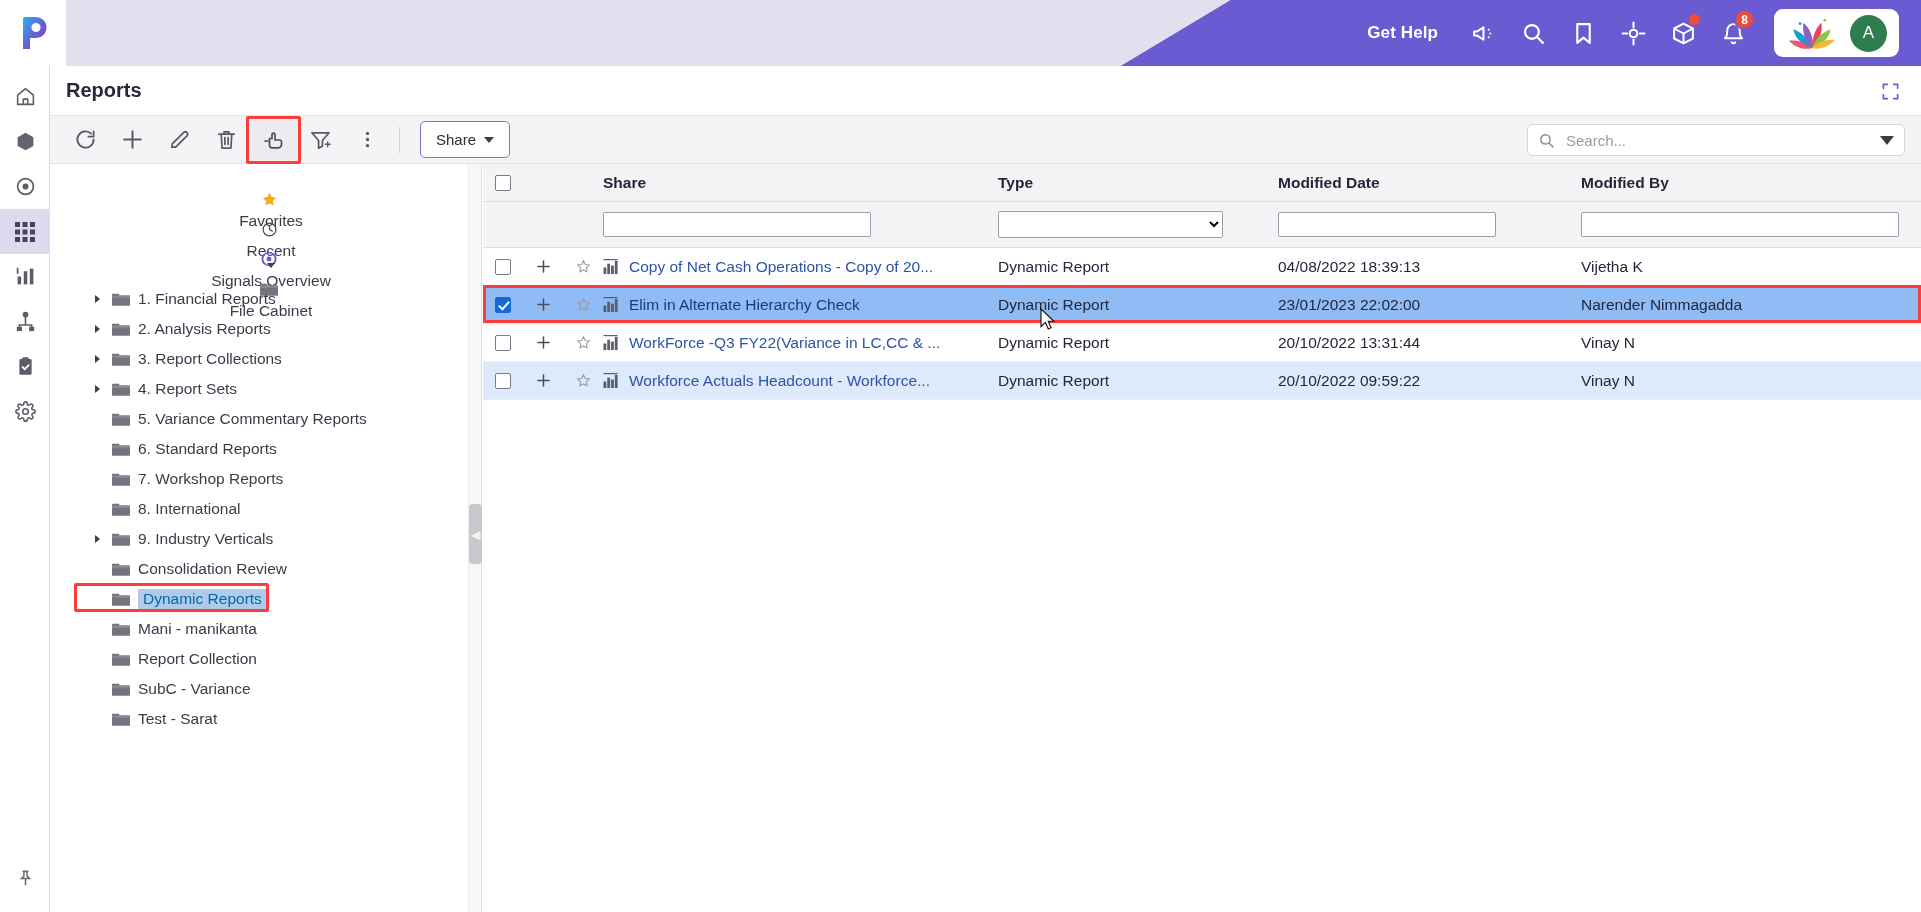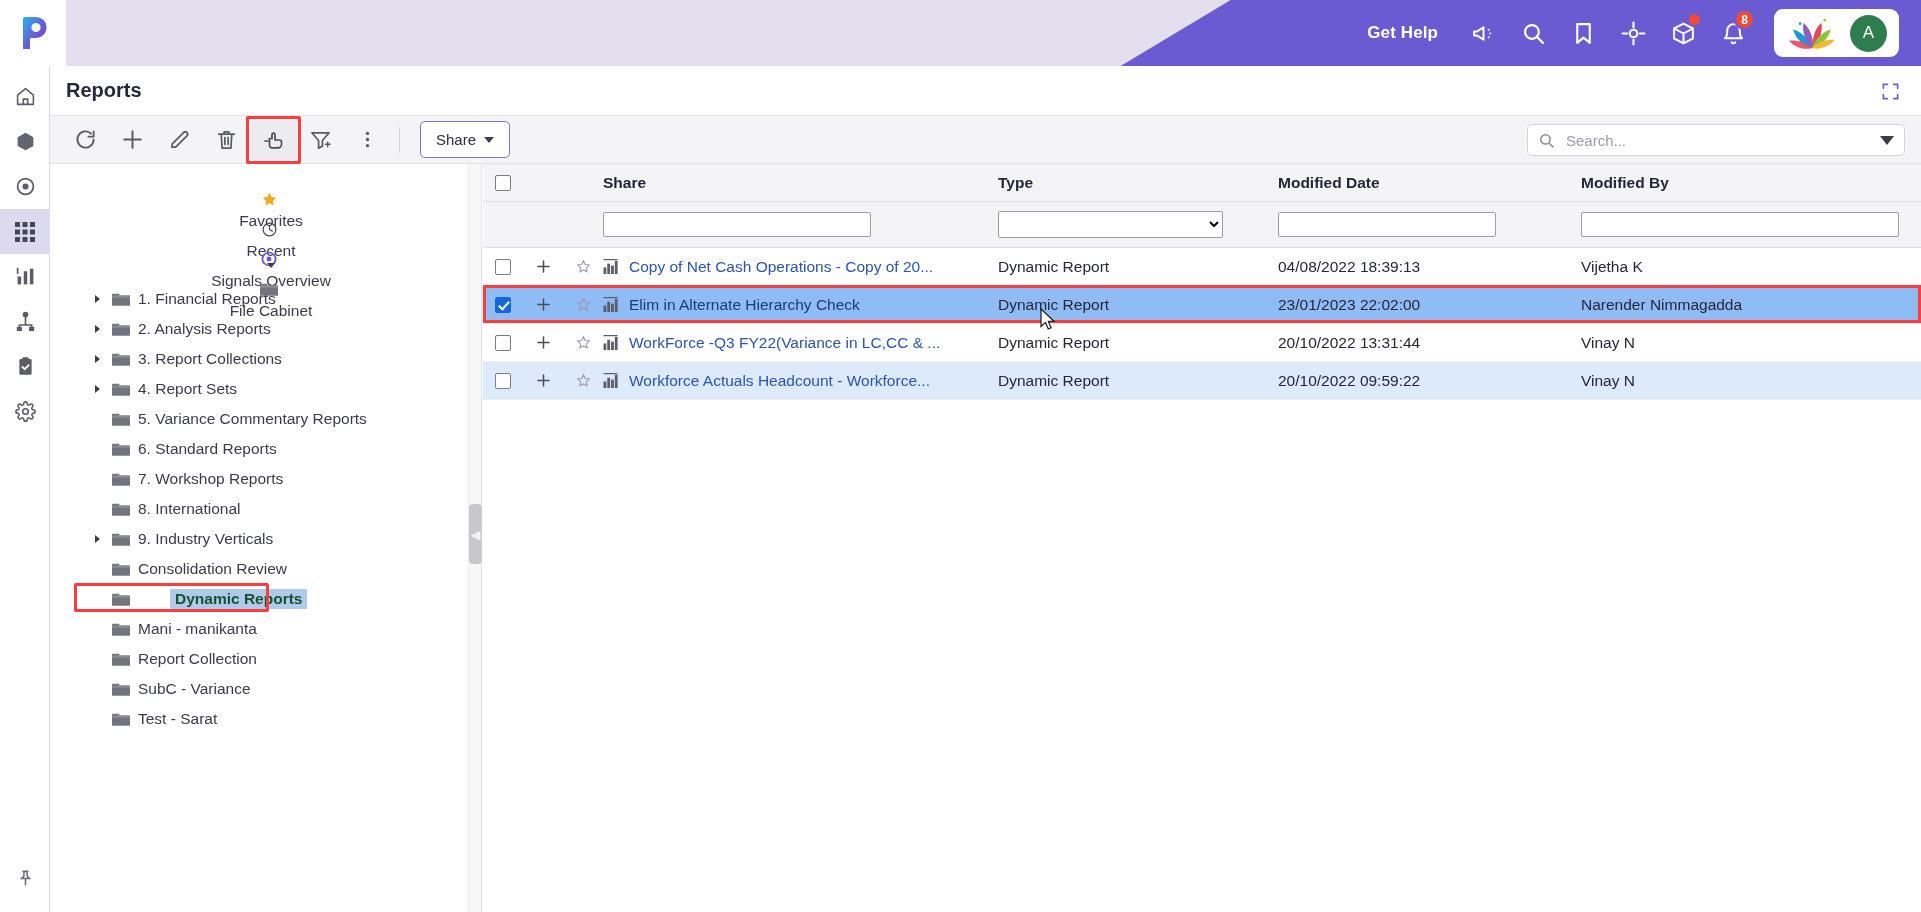--- a/index.html
+++ b/index.html
@@ -140,21 +140,21 @@
   .tree-row{
     display:flex; align-items:center; height:30px; padding-left:10px;
     font-size:15.5px; color:#3b3b4a; cursor:pointer; white-space:nowrap;
     position:relative;
   }
   .arrow{ width:22px; display:flex; align-items:center; justify-content:center; color:#3d3d4c; flex:0 0 22px; }
   .arrow.hidden{ visibility:hidden; }
   .t-icon{ width:26px; display:flex; align-items:center; justify-content:center; flex:0 0 26px; margin-right:4px;}
   .indent-1{ padding-left:10px;flex-direction:column; }
   .indent-2{ padding-left:36px; }
-  .sel-label{ background:#aecbeb; padding:1px 5px; border-radius:1px; font-weight:bold; color:#14532d;margin-left:32px; }
+  .sel-label{ background:#aecbeb; padding:1px 5px; border-radius:1px; font-weight:normal; color:#0369a1; }
   .sel-outline{
     position:absolute; left:24px; top:-1px; width:195px; height:29px;
     border:3px solid #fc3d3d; border-radius:2px; pointer-events:none;
   }
   
   #splitter{
     position:absolute; left:468px; top:164px; width:14px; height:748px;
     background:#f7f7f8; border-right:1px solid #e0e0e6; border-left:1px solid #ececef;
   }
   #splitter-grip{

